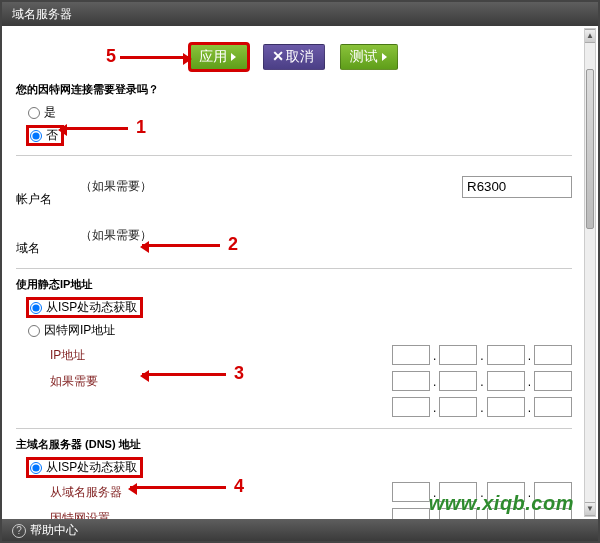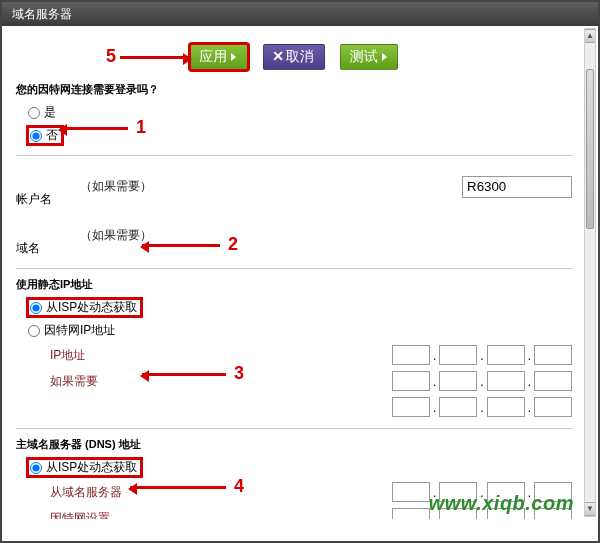--- a/index.html
+++ b/index.html
@@ -280,20 +280,23 @@
 
     </div>
 
     <div class="scrollbar">
       <div class="arrow" style="top:0">▲</div>
       <div class="thumb"></div>
       <div class="arrow" style="bottom:0">▼</div>
     </div>
   </div>
 
+  <div class="helpbar">
+    <span class="q">?</span><span>帮助中心</span>
+  </div>
 
   <span class="anno-num" style="left:104px; top:44px;">5</span>
   <div class="anno-arrow" style="left:118px; top:54px; width:70px;"></div>
 
   <span class="anno-num" style="left:134px; top:115px;">1</span>
   <div class="anno-arrow rev" style="left:58px; top:125px; width:68px;"></div>
 
   <span class="anno-num" style="left:226px; top:232px;">2</span>
   <div class="anno-arrow rev" style="left:140px; top:242px; width:78px;"></div>
 

